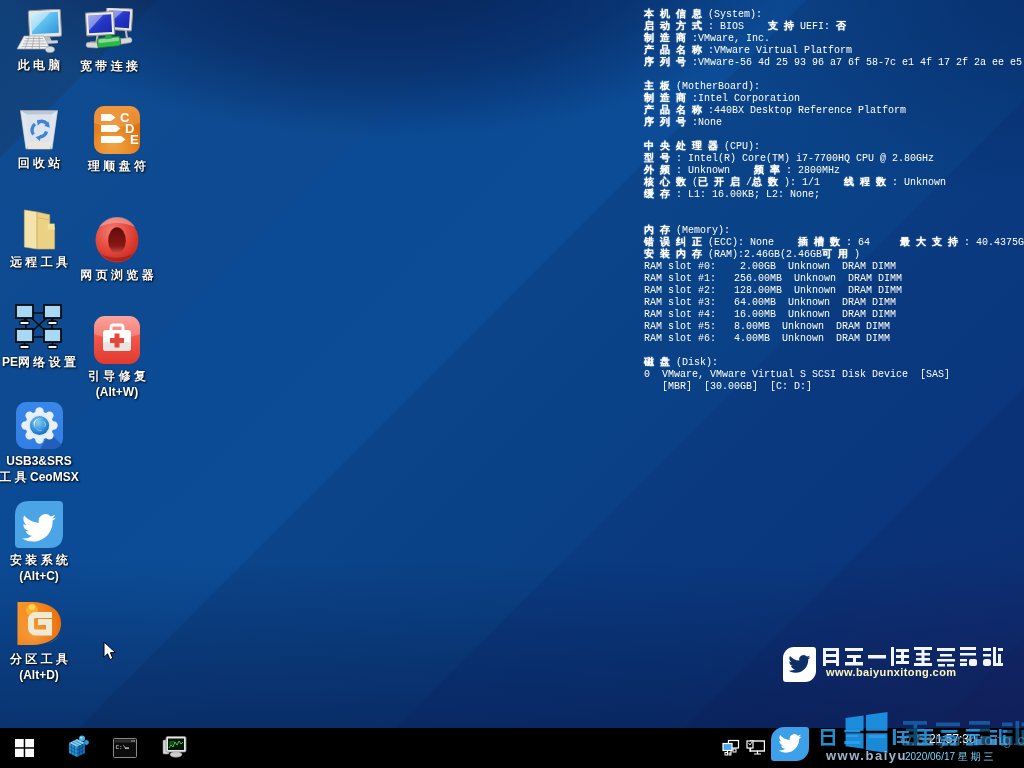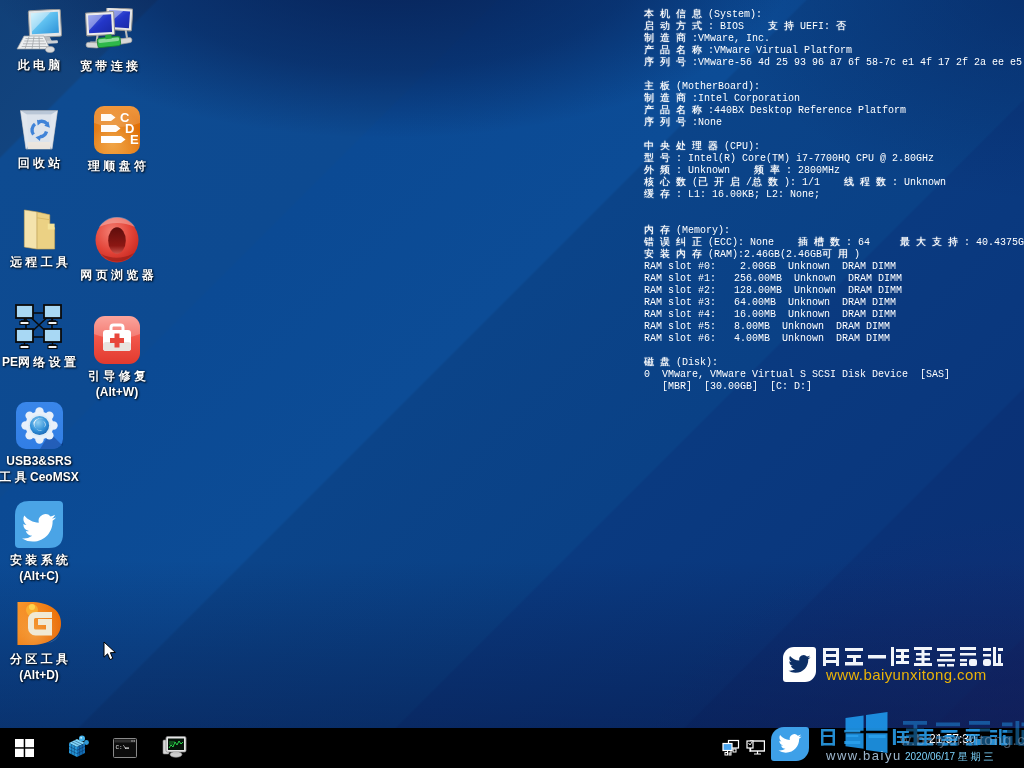--- a/index.html
+++ b/index.html
@@ -12,21 +12,21 @@
  linear-gradient(135deg,
   #114078 0%, #12447f 8.7%,
   #0e4b91 8.9%, #0d4a91 27.7%,
   #0b4a94 27.9%, #0c4c96 44.9%,
   #0b4489 45.1%, #0a4186 62.6%,
   #0a3a80 62.8%, #0a377d 78.7%,
   #0a3277 78.9%, #0a3074 92.6%,
   #0c2b6e 92.8%, #0d2868 100%)}
 .sysinfo{position:absolute;left:644px;top:9px;margin:0;color:#fff;
  font-family:"Liberation Mono",monospace;font-size:10px;line-height:12px;white-space:pre}
-.sysinfo b{font-weight:normal;text-shadow:0 0 1.2px rgba(255,255,255,.95)}
+.sysinfo b{font-weight:bold;text-shadow:0 0 1.2px rgba(255,255,255,.95)}
 .icon{position:absolute;width:86px;text-align:center}
 .icon .im{display:block;margin:0 auto}
 .icon .lb{margin-top:4px;font-size:12px;line-height:16px;color:#fff;font-weight:bold;
  text-shadow:1px 1px 2px rgba(0,0,0,.9), 0 0 2px rgba(0,0,0,.6)}
 .taskbar{position:absolute;left:0;top:728px;width:1024px;height:40px;background:#000}
 .tb{position:absolute;top:0}
 </style></head>
 <body>
 <div class="bg"></div>
 
@@ -366,21 +366,21 @@
         <rect x="0" y="3" width="8" height="3"></rect>
         <rect x="10" y="2" width="3" height="19"></rect>
         <rect x="15" y="3" width="5" height="3"></rect>
         <rect x="0" y="9" width="8" height="2.5"></rect>
         <rect x="0" y="14" width="8" height="7" rx="2.5"></rect>
         <rect x="15" y="9" width="3" height="9"></rect>
         <rect x="13" y="18" width="7" height="3"></rect>
       </g>
 </g>
 </svg>
-<div style="position:absolute;left:826px;top:666px;width:178px;font-weight:normal;font-size:15px;letter-spacing:.4px;color:#eab308">www.baiyunxitong.com</div>
+<div style="position:absolute;left:826px;top:666px;width:178px;font-weight:bold;font-size:11px;letter-spacing:.4px;color:#fef9c3">www.baiyunxitong.com</div>
 
 <div class="taskbar"></div>
 <svg class="tb" style="left:15px;top:739px" width="19" height="18" viewBox="0 0 19 18">
     <g fill="#fff">
       <rect x="0" y="0" width="8.7" height="8.2"></rect>
       <rect x="10.2" y="0" width="8.8" height="8.2"></rect>
       <rect x="0" y="9.7" width="8.7" height="8.3"></rect>
       <rect x="10.2" y="9.7" width="8.8" height="8.3"></rect>
     </g>
   </svg>
@@ -513,18 +513,18 @@
       <use href="#wm6" transform="translate(159.8,22)"></use>
       <use href="#wm7" transform="translate(184.1,22)"></use>
 </g>
 <g fill="#1e8fe0" opacity=".5">
 <use href="#wm4" transform="translate(97,13) scale(1.5)"></use>
       <use href="#wm5" transform="translate(130,13) scale(1.5)"></use>
       <use href="#wm6" transform="translate(163,13) scale(1.5)"></use>
       <use href="#wm7" transform="translate(196,13) scale(1.5)"></use>
 </g>
 </svg>
-<div style="position:absolute;left:826px;top:748px;font-size:13px;font-weight:normal;color:#b9d6f0;opacity:.85;letter-spacing:1.5px;white-space:nowrap">www.baiyu</div>
+<div style="position:absolute;left:826px;top:748px;font-size:13px;font-weight:bold;color:#b9d6f0;opacity:.85;letter-spacing:1.5px;white-space:nowrap">www.baiyu</div>
 <div style="position:absolute;left:900px;top:731px;font-size:15px;color:#9aa8bc;opacity:.5;letter-spacing:1px;white-space:nowrap">w.baiyunxitong.com</div>
 
 <svg style="position:absolute;left:103px;top:641px" width="14" height="21" viewBox="0 0 14 21">
 <path d="M1 1 L1 16.2 L4.6 12.8 L6.9 18.6 L9.8 17.4 L7.4 11.7 L12.4 11.5 Z" fill="#fff" stroke="#000" stroke-width="1"></path>
 </svg>
 
 </body></html>

